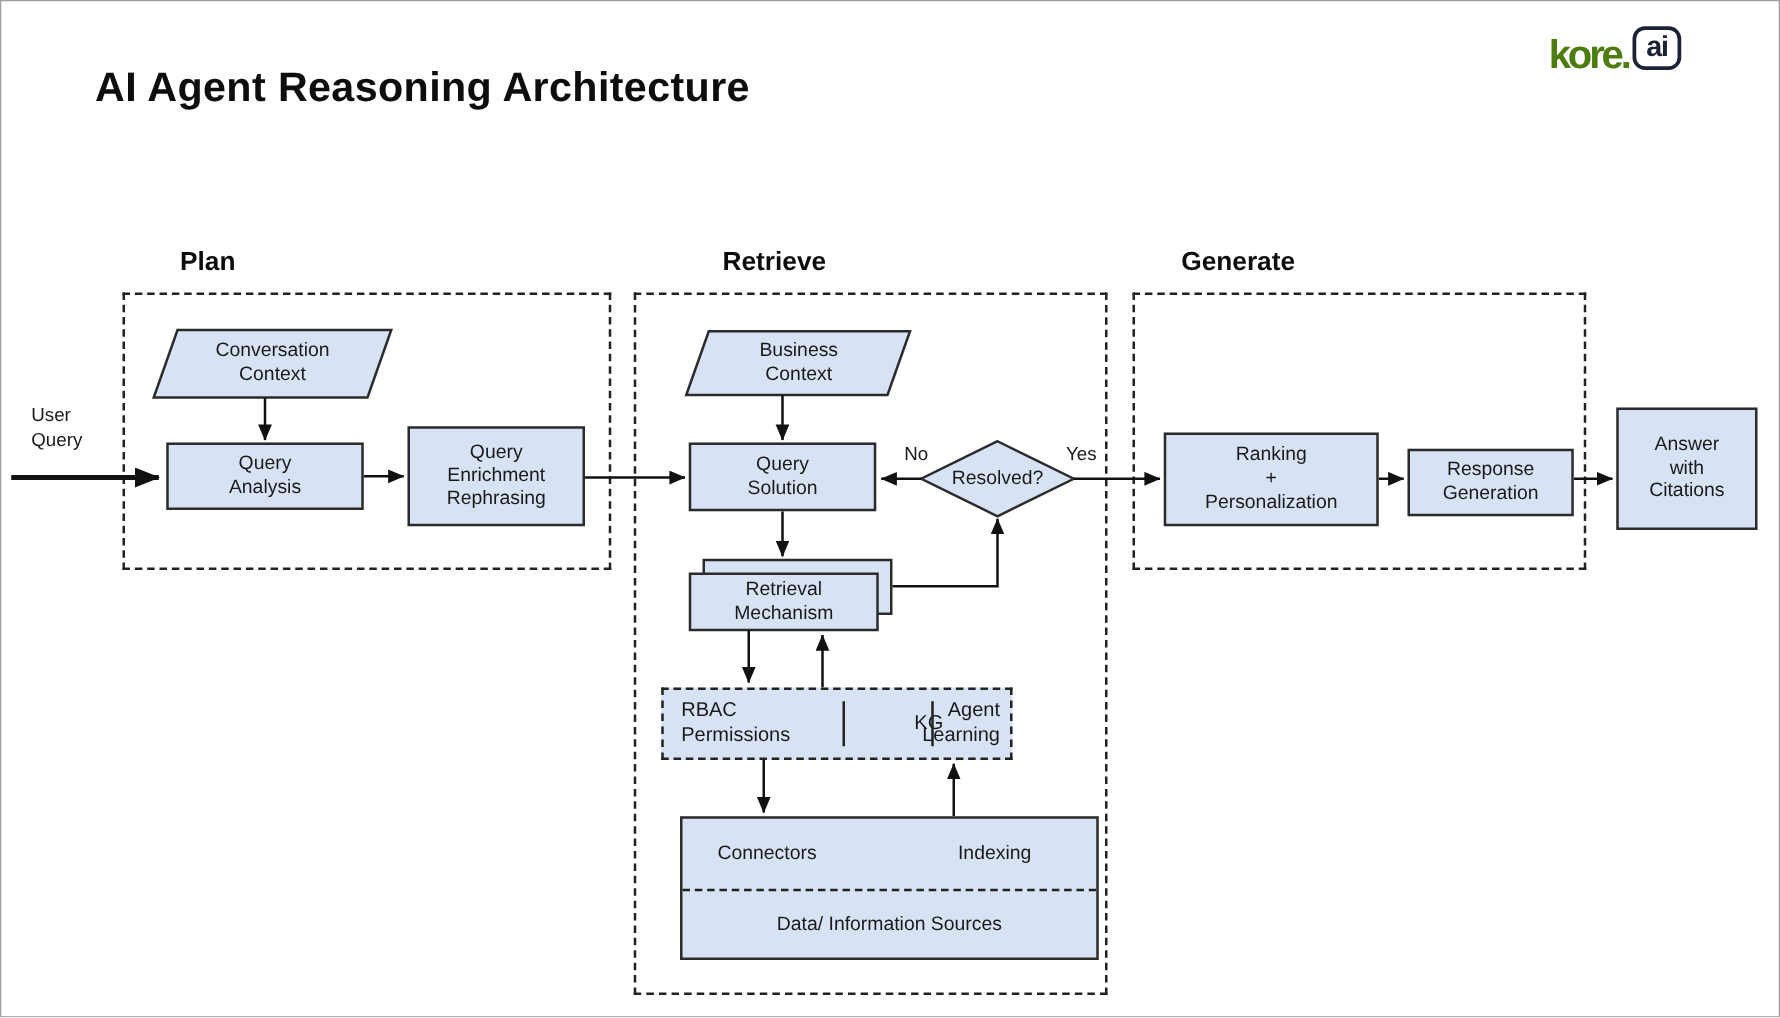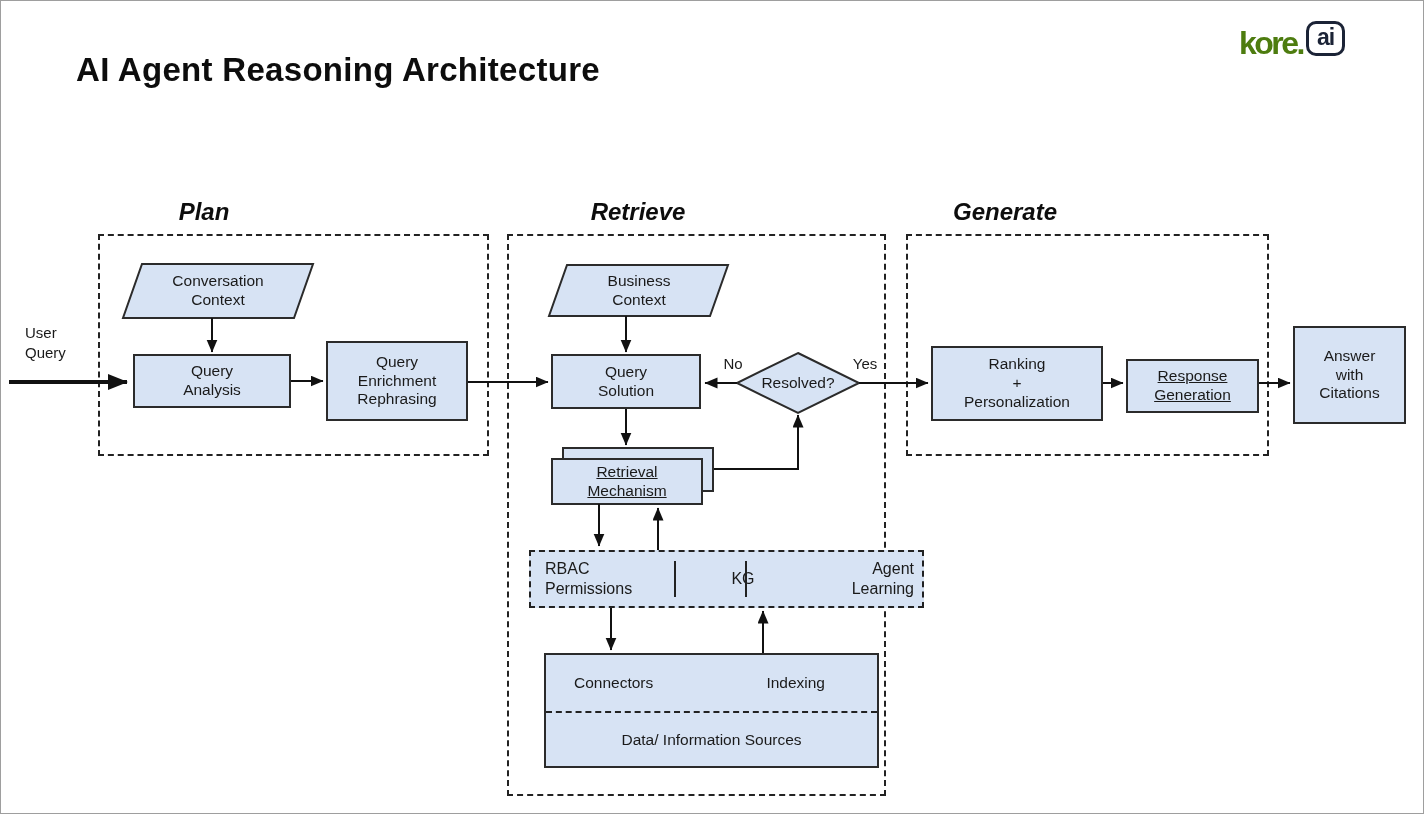--- a/index.html
+++ b/index.html
@@ -13,21 +13,21 @@
   
   .logo{display:flex;align-items:center;}
   .logo .kore{font-size:32px;font-weight:bold;letter-spacing:-2.5px;color:#4d7c0f;line-height:1;}
   .logo .bubble{
     display:inline-block;margin-left:3px;border:3px solid #1b2336;border-radius:10px;
     padding:2px 8px 4px 8px;font-size:23px;font-weight:bold;letter-spacing:-1px;
     color:#1b2336;line-height:1;position:relative;top:-4px;
   }
   
   .section{border:2px dashed #222;background:transparent;z-index:0;}
-  .section-label{font-size:24px;font-weight:bold;text-align:center;color:#0d0d0d;z-index:2;font-style:italic;}
+  .section-label{font-size:21px;font-weight:bold;color:#0d0d0d;z-index:2;}
   
   .node{
     background:#d7e3f4;border:2px solid #2b2b2b;display:flex;align-items:center;justify-content:center;
     text-align:center;font-size:15.5px;line-height:1.22;white-space:pre-line;z-index:2;
   }
   .ghost{ 
     background:transparent;border:none;z-index:2;
   }
   .rbac{background:#d7e3f4;border:2px dashed #222;z-index:2;}
   .rbac .col{position:absolute;top:0;bottom:0;display:flex;align-items:center;font-size:16px;line-height:1.25;white-space:pre-line;}
@@ -108,27 +108,27 @@
 Analysis</div>
   <div class="abs node" style="left:325px;top:340px;width:142px;height:80px;">Query
 Enrichment
 Rephrasing</div>
 
   <div class="abs node ghost" style="left:553px;top:263px;width:170px;height:53px;">Business
 Context</div>
   <div class="abs node" style="left:550px;top:353px;width:150px;height:55px;">Query
 Solution</div>
   <div class="abs node ghost" style="left:736px;top:352px;width:122px;height:60px;">Resolved?</div>
-  <div class="abs node ghost" style="left:551px;top:458px;width:150px;height:45px;text-decoration:underline;">Retrieval
+  <div class="abs node ghost" style="left:551px;top:458px;width:150px;height:45px;">Retrieval
 Mechanism</div>
 
   <div class="abs small-label" style="left:712px;top:353px;width:40px;text-align:center;">No</div>
   <div class="abs small-label" style="left:842px;top:353px;width:44px;text-align:center;">Yes</div>
 
-  <div class="abs rbac" style="left:528px;top:549px;width:395px;height:58px;">
+  <div class="abs rbac" style="left:528px;top:549px;width:281px;height:58px;">
     <div class="col" style="left:14px;width:128px;text-align:left;">RBAC
 Permissions</div>
     <div class="vdiv" style="left:143px;"></div>
     <div class="col" style="left:145px;width:70px;justify-content:center;padding-left:32px;">KG</div>
     <div class="vdiv" style="left:214px;"></div>
     <div class="col" style="left:216px;right:8px;justify-content:flex-end;text-align:right;">Agent
 Learning</div>
   </div>
 
   <div class="abs sources" style="left:527px;top:652px;width:335px;height:115px;margin-left:16px;">
@@ -137,16 +137,16 @@
       <span>Indexing</span>
     </div>
     <div class="bottomrow">
       <span>Data/ Information Sources</span>
     </div>
   </div>
 
   <div class="abs node" style="left:930px;top:345px;width:172px;height:75px;">Ranking
 +
 Personalization</div>
-  <div class="abs node" style="left:1125px;top:358px;width:133px;height:54px;text-decoration:underline;">Response
+  <div class="abs node" style="left:1125px;top:358px;width:133px;height:54px;">Response
 Generation</div>
 
 </div>
 
 </body></html>

